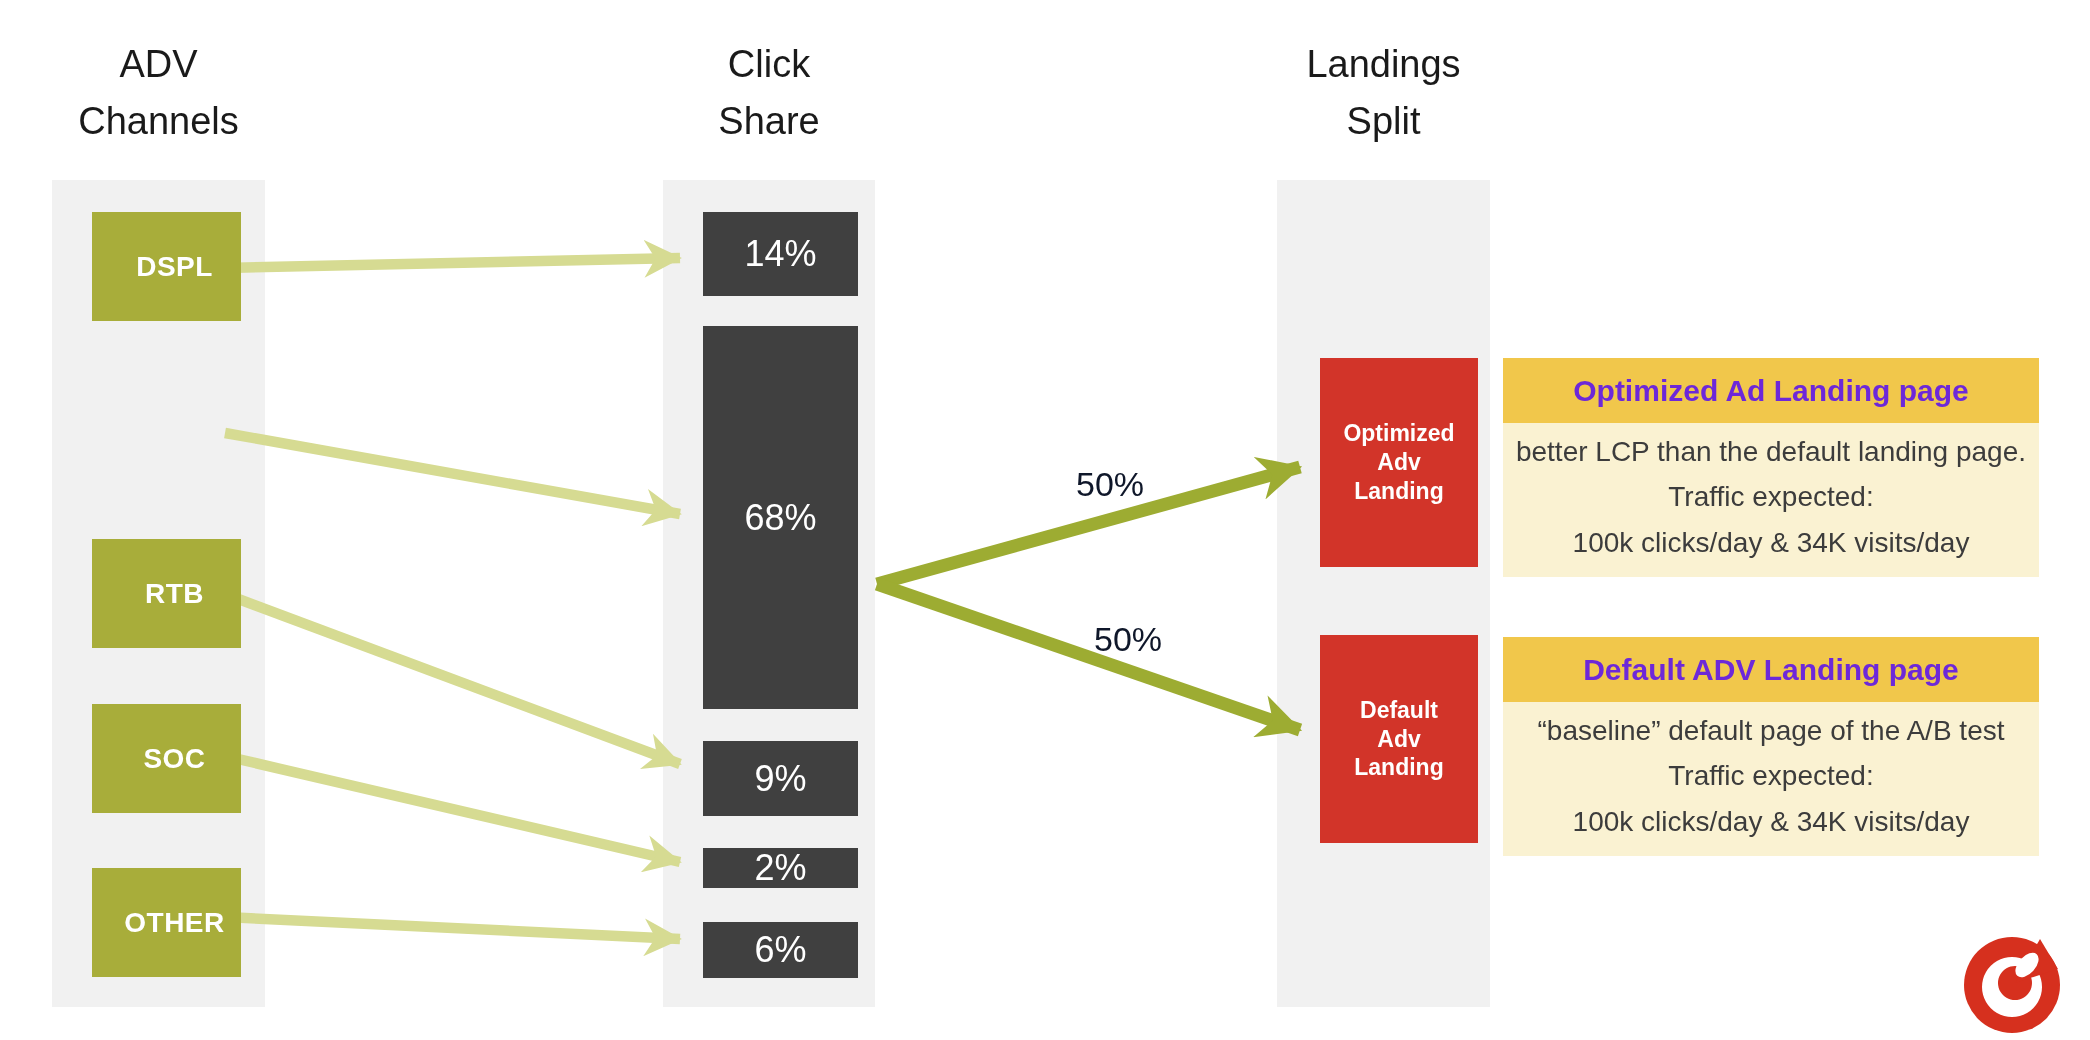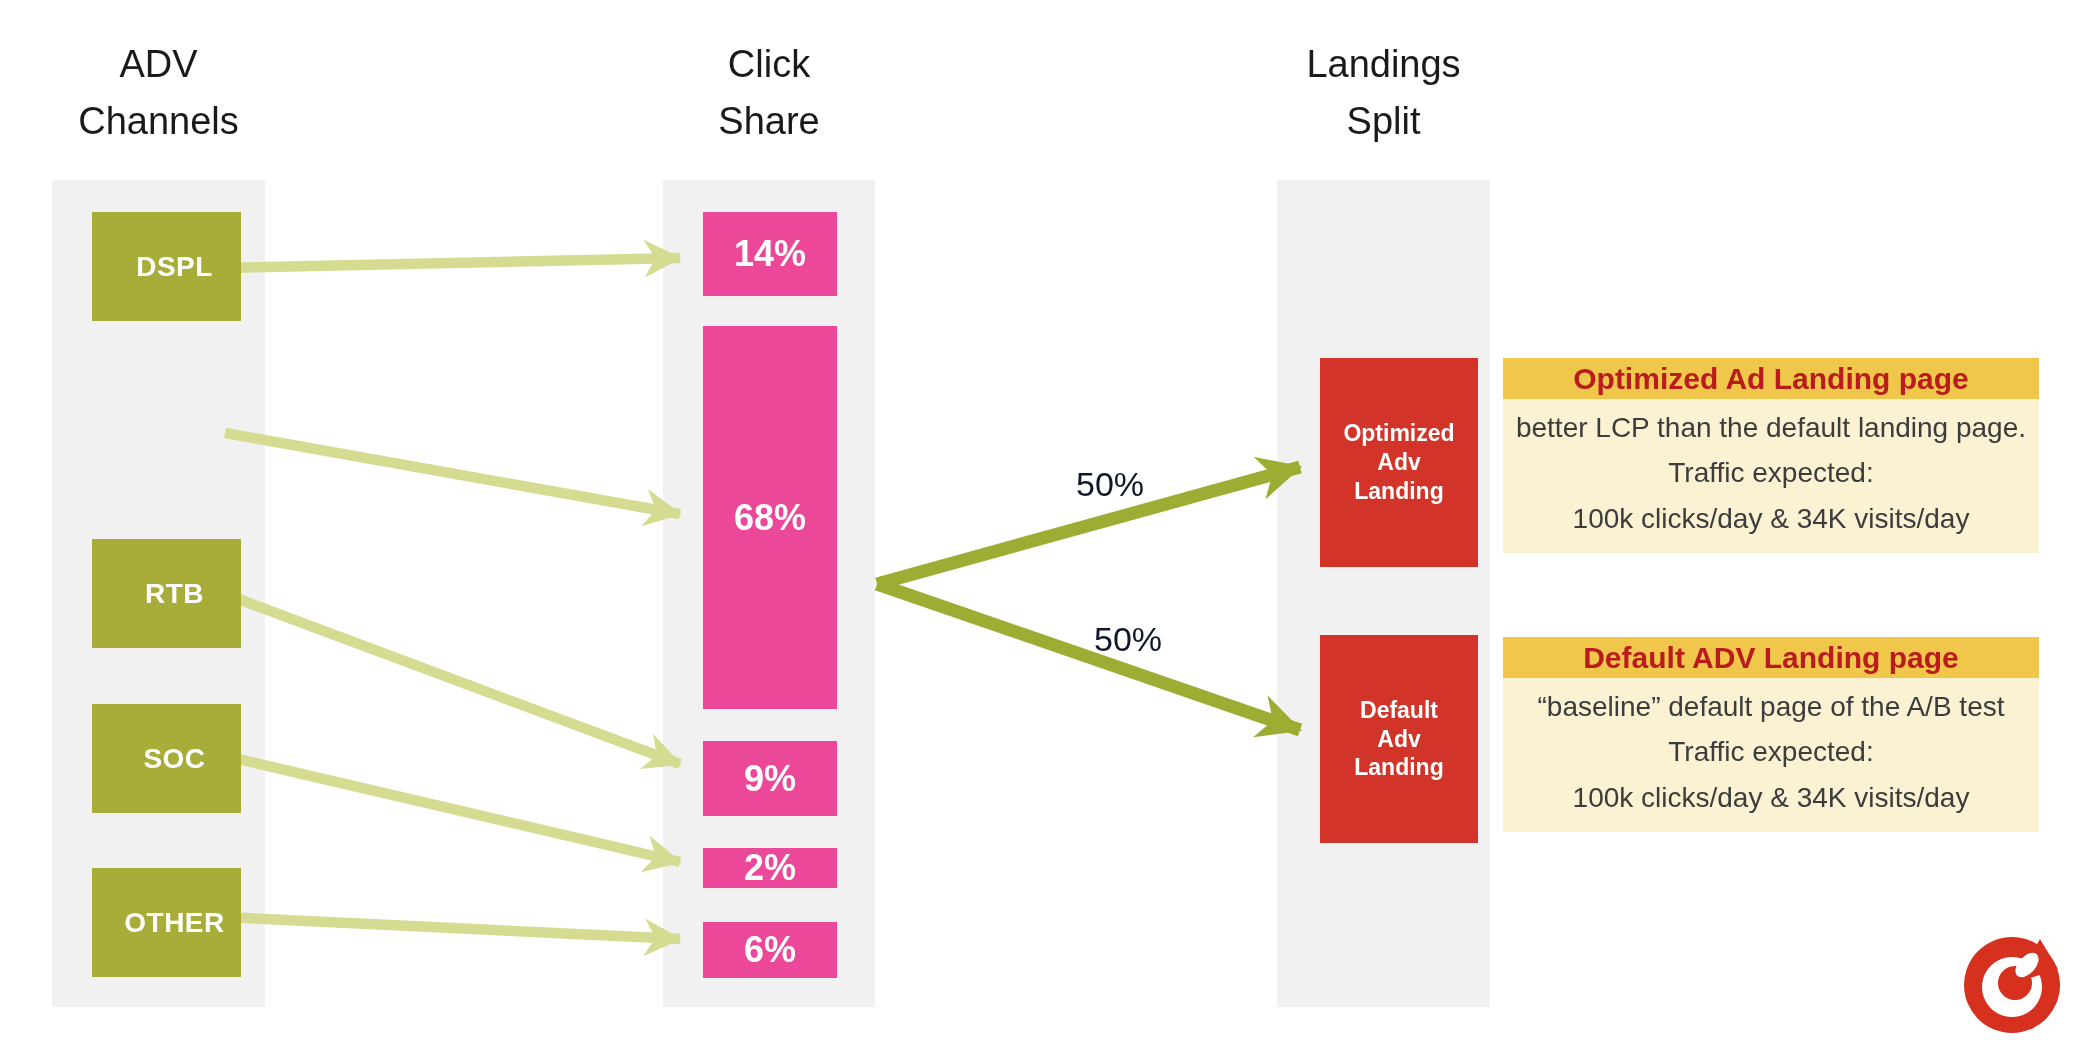--- a/index.html
+++ b/index.html
@@ -23,22 +23,22 @@
   .arrows{position:absolute;left:0;top:0;width:2090px;height:1040px;pointer-events:none;}
 
   .ch{
     position:absolute;left:92px;width:133px;height:109px;background:#a8ad3a;
     color:#ffffff;font-weight:bold;font-size:28px;letter-spacing:.5px;
     display:flex;align-items:center;justify-content:center;padding-left:16px;
   }
   .ch.c0{top:212px}.ch.c1{top:377px}.ch.c2{top:539px}.ch.c3{top:704px}.ch.c4{top:868px}
 
   .share-box{
-    position:absolute;left:703px;width:134px;background:#ec4899;
-    color:#ffffff;font-weight:bold;font-size:36px;
+    position:absolute;left:703px;width:155px;background:#404040;
+    color:#ffffff;font-weight:normal;font-size:36px;
     display:flex;align-items:center;justify-content:center;
   }
   .share-box.s0{top:212px;height:84px}
   .share-box.s1{top:326px;height:383px}
   .share-box.s2{top:741px;height:75px}
   .share-box.s3{top:848px;height:40px}
   .share-box.s4{top:922px;height:56px}
 
   .pct-label{
     position:absolute;width:120px;text-align:center;
@@ -53,21 +53,21 @@
     display:flex;align-items:center;justify-content:center;text-align:center;
     white-space:pre-line;
   }
   .landing-box.l0{top:358px;height:209px}
   .landing-box.l1{top:635px;height:208px}
 
   .card{position:absolute;left:1503px;width:536px;}
   .card.k0{top:358px}
   .card.k1{top:637px}
   .card .card-header{
-    height:41px;background:#f1c74b;color:#b91c1c;font-weight:bold;font-size:30px;
+    height:65px;background:#f1c74b;color:#6d28d9;font-weight:bold;font-size:30px;
     display:flex;align-items:center;justify-content:center;
   }
   .card .card-body{
     background:#faf2d2;color:#3c3c3c;font-size:28px;line-height:1.62;
     text-align:center;white-space:pre-line;padding:6px 10px 12px 10px;
   }
   .logo{position:absolute;left:1957px;top:928px;width:110px;height:110px;}
 </style>
 </head>
 <body>

